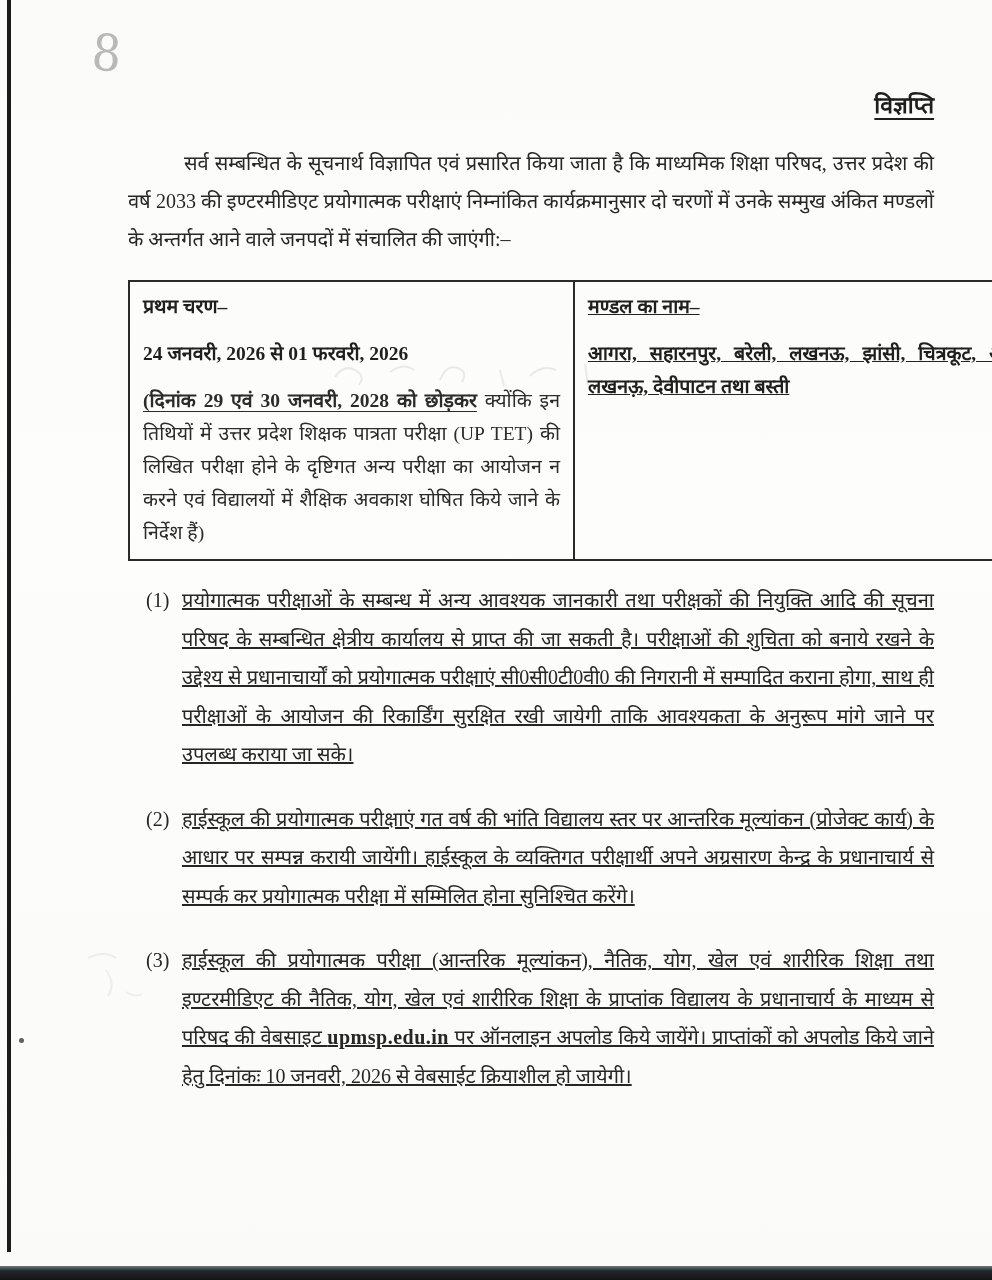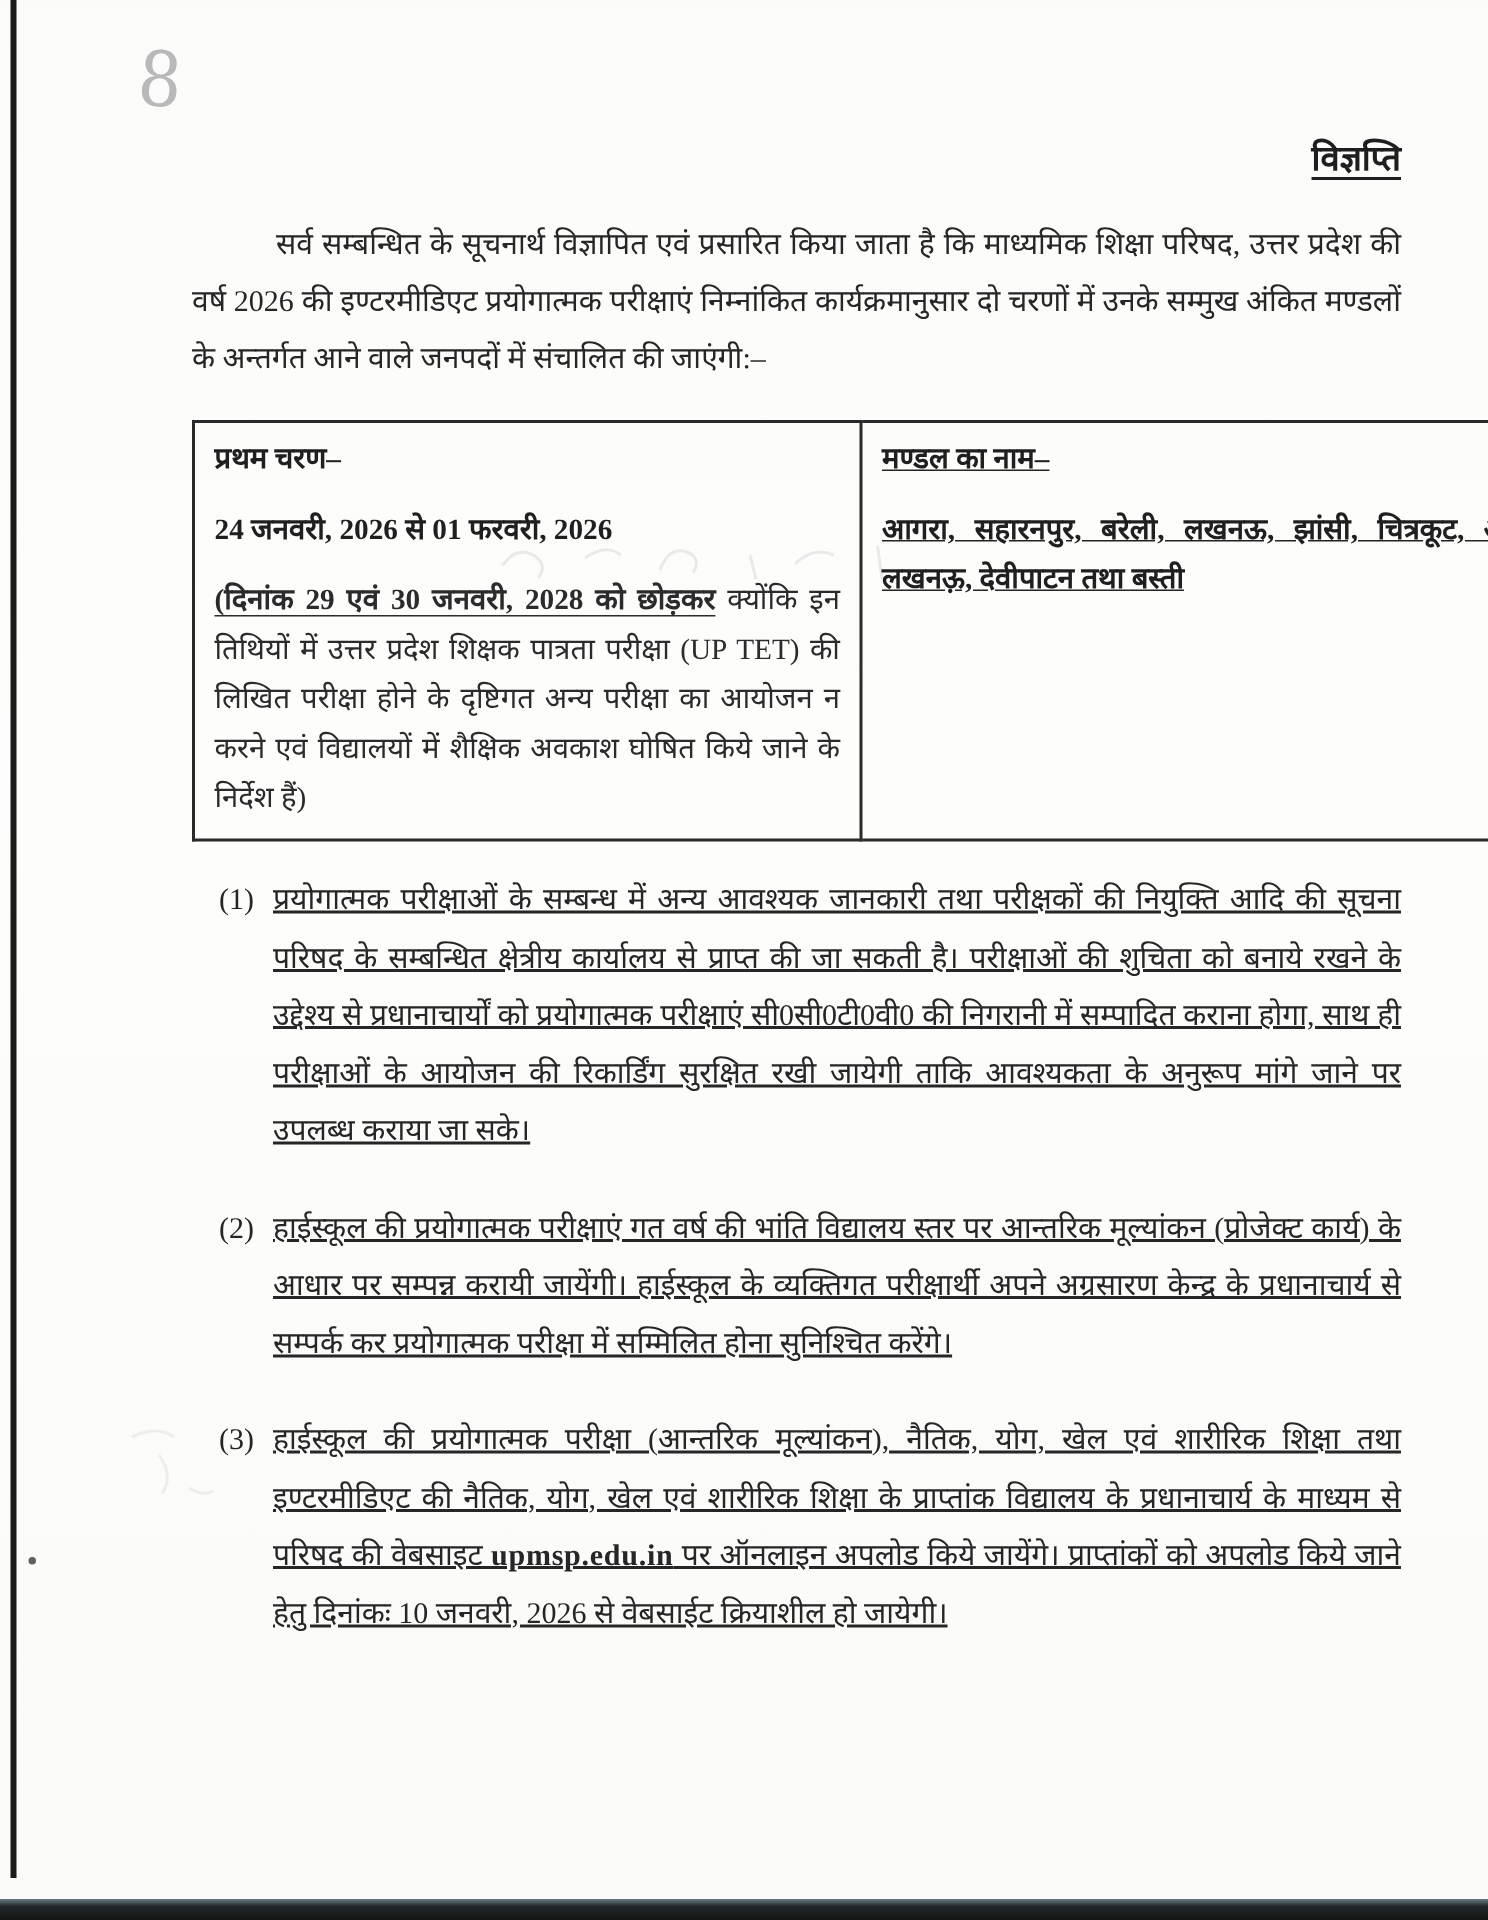--- a/index.html
+++ b/index.html
@@ -167,21 +167,21 @@
   <svg class="pencil-scribble" style="left:18px; top:940px;" width="130" height="80">
     <path d="M70 18 q16 -8 28 0 M88 30 q10 14 2 26 M108 52 q10 6 16 2" fill="none" stroke="#b6b6ba" stroke-width="2" opacity="0.4"></path>
   </svg>
   <div class="pencil-dot"></div>
 
   <div class="content">
 
 
     <h2 class="doc-subtitle">विज्ञप्ति</h2>
 
-    <p class="intro">सर्व सम्बन्धित के सूचनार्थ विज्ञापित एवं प्रसारित किया जाता है कि माध्यमिक शिक्षा परिषद, उत्तर प्रदेश की वर्ष 2026 की इण्टरमीडिएट प्रयोगात्मक परीक्षाएं निम्नांकित कार्यक्रमानुसार दो चरणों में उनके सम्मुख अंकित मण्डलों के अन्तर्गत आने वाले जनपदों में संचालित की जाएंगी:–</p>
+    <p class="intro">सर्व सम्बन्धित के सूचनार्थ विज्ञापित एवं प्रसारित किया जाता है कि माध्यमिक शिक्षा परिषद, उत्तर प्रदेश की वर्ष 2033 की इण्टरमीडिएट प्रयोगात्मक परीक्षाएं निम्नांकित कार्यक्रमानुसार दो चरणों में उनके सम्मुख अंकित मण्डलों के अन्तर्गत आने वाले जनपदों में संचालित की जाएंगी:–</p>
 
     <table class="schedule">
       <tbody>
         <tr>
           <td class="col-phase">
             <p class="cell-head">प्रथम चरण–</p>
             <p class="cell-dates">24 जनवरी, 2026 से 01 फरवरी, 2026</p>
             <p class="cell-note"><span class="u-bold">(दिनांक 29 एवं 30 जनवरी, 2028 को छोड़कर</span><span> क्योंकि इन तिथियों में उत्तर प्रदेश शिक्षक पात्रता परीक्षा (UP TET) की लिखित परीक्षा होने के दृष्टिगत अन्य परीक्षा का आयोजन न करने एवं विद्यालयों में शैक्षिक अवकाश घोषित किये जाने के निर्देश हैं)</span></p>
           </td>
           <td class="col-mandal">

